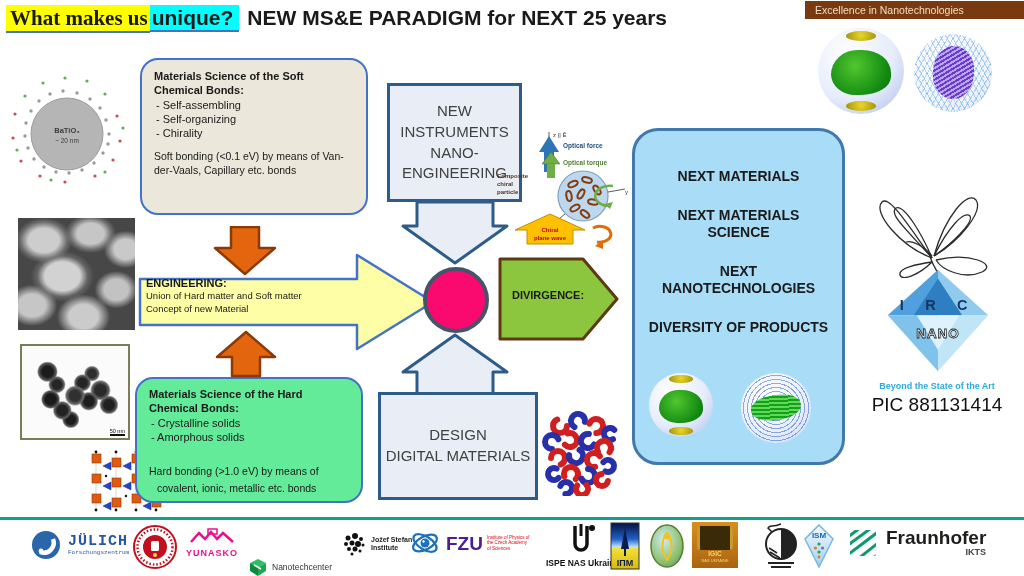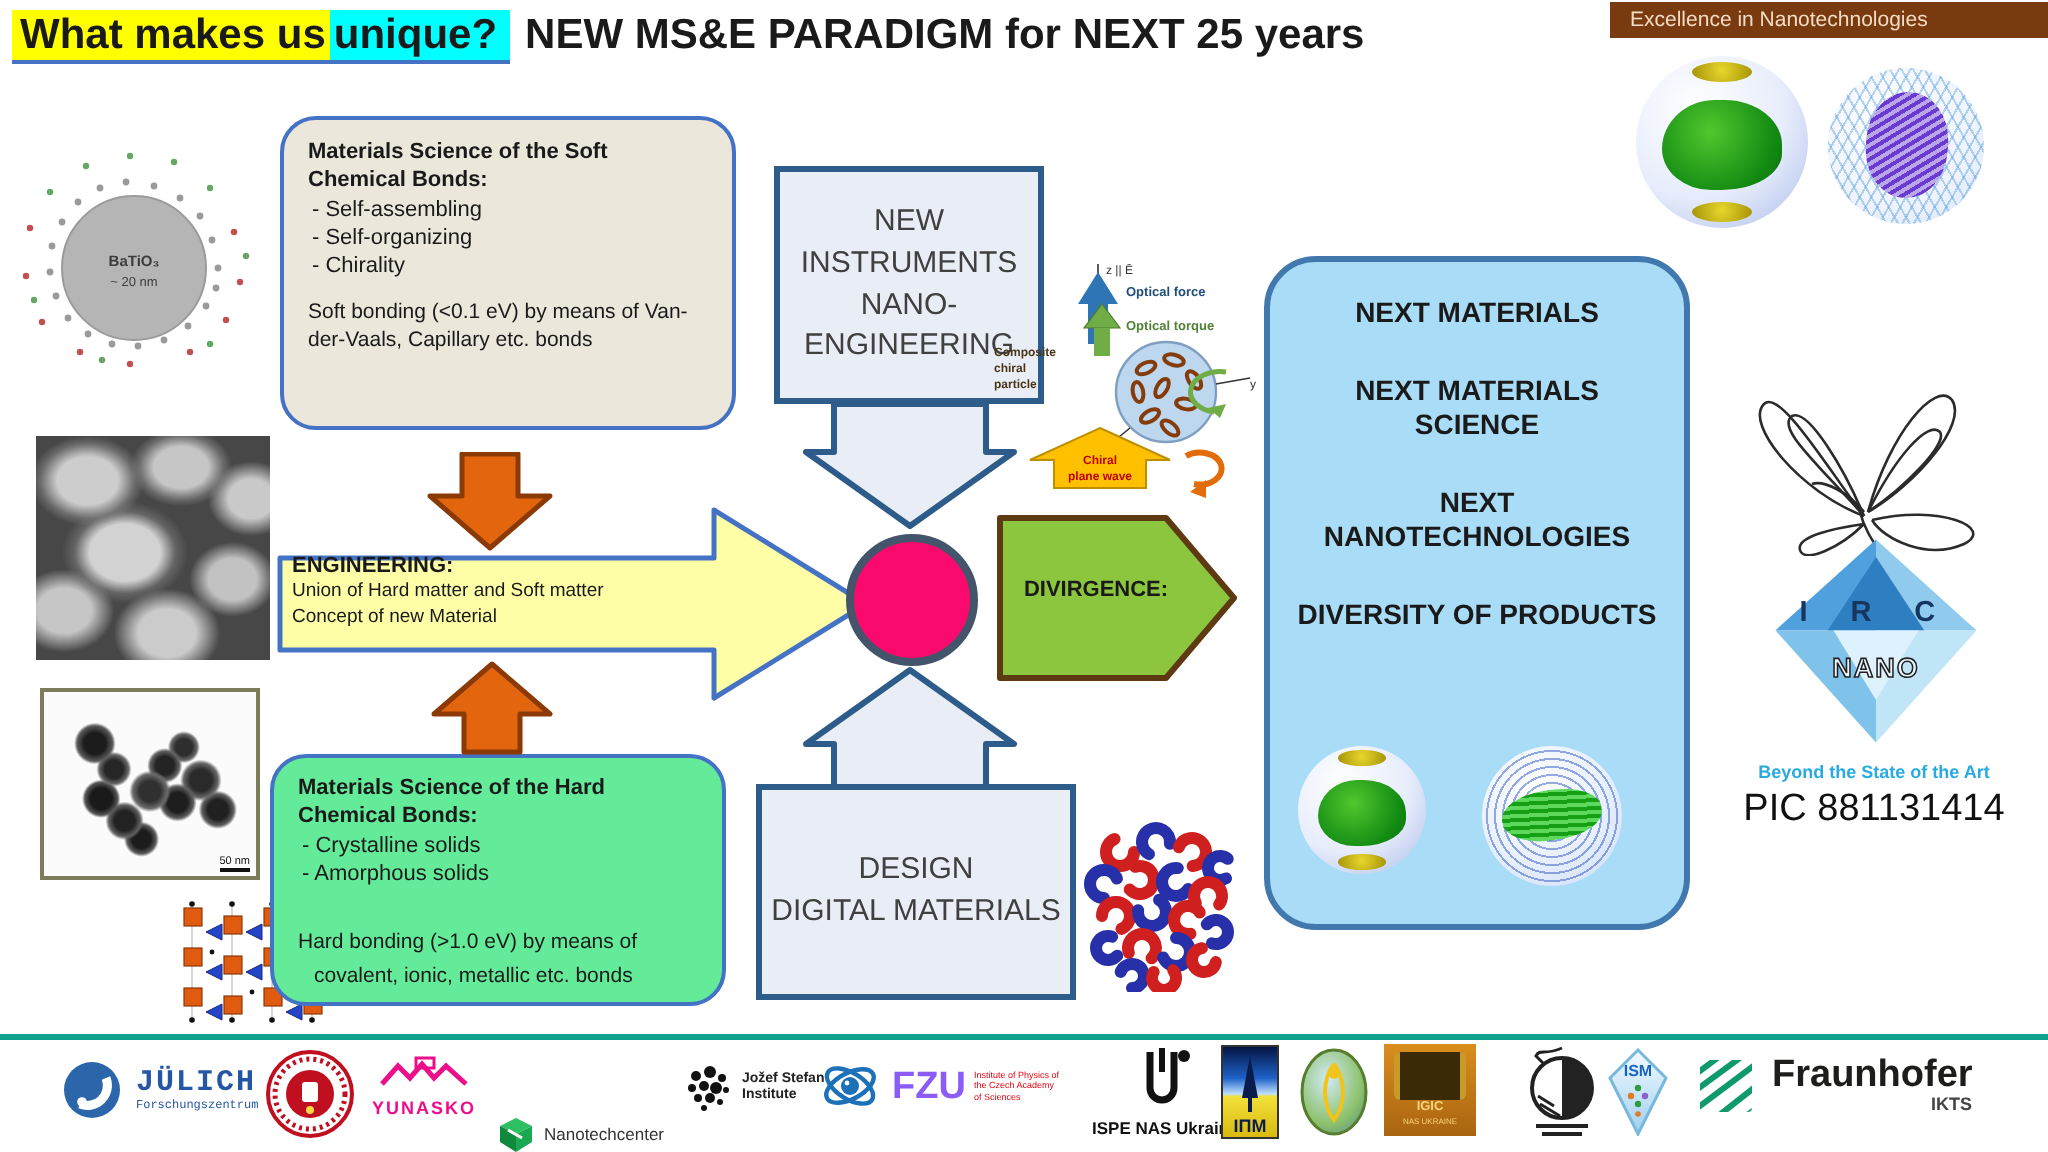--- a/index.html
+++ b/index.html
@@ -1,21 +1,21 @@
 <!DOCTYPE html>
 <html><head>
 <meta charset="utf-8">
 <style>
   html,body{margin:0;padding:0;background:#fff;}
   #stage{position:relative;width:1024px;height:576px;background:#fff;overflow:hidden;
          font-family:"Liberation Sans",sans-serif;color:#1a1a1a;}
   .abs{position:absolute;}
   
   .title{font-size:21px;font-weight:bold;white-space:nowrap;}
-  .hl-y{background:#FFFF00;border-bottom:2px solid #4472C4;padding:1px 2px 1px 4px;}
+  .hl-y{background:#FFFF00;border-bottom:2px solid #4472C4;padding:1px 2px 1px 4px;font-family:Liberation Serif, serif;}
   .hl-c{background:#00FFFF;border-bottom:2px solid #4472C4;padding:1px 6px 1px 2px;}
   .title-main{margin-left:8px;}
   .badge{background:#7A3A10;color:#F2DCC3;font-size:10.5px;padding:3px 10px;width:199px;}
   
   .soft-box{left:140px;top:58px;width:228px;height:157px;background:#EBE7DA;
             border:2.5px solid #4472C4;border-radius:18px;padding:10px 12px;box-sizing:border-box;}
   .hard-box{left:135px;top:377px;width:228px;height:126px;background:#63EB9A;
             border:2.5px solid #4472C4;border-radius:18px;padding:9px 12px;box-sizing:border-box;}
   .box-title{font-size:11px;font-weight:bold;line-height:1.25;}
   .bullet{font-size:11px;line-height:1.3;padding-left:2px;}
@@ -28,21 +28,21 @@
   .conv-text{left:146px;top:277px;width:220px;}
   .conv-text .t1{font-size:11px;font-weight:bold;}
   .conv-text .t2{font-size:9.5px;line-height:1.4;}
   .div-text{left:504px;top:289px;width:88px;text-align:center;font-size:11px;font-weight:bold;}
   .core{left:423px;top:267px;width:66px;height:66px;border-radius:50%;
         background:#FA0A6E;border:4px solid #44546A;box-sizing:border-box;}
   
   .next-box{left:632px;top:128px;width:213px;height:337px;background:#A9DCF6;
             border:3px solid #4178AE;border-radius:26px;box-sizing:border-box;text-align:center;}
   .next-box .ln{width:185px;margin:0 auto 21px auto;font-size:14px;font-weight:bold;line-height:1.25;}
-  .next-box .ln:first-child{margin-top:17px;}
+  .next-box .ln:first-child{margin-top:37px;}
   
   .sphere{position:absolute;border-radius:50%;}
   .sph-base{background:radial-gradient(circle at 35% 30%, #ffffff, #e6ecfb 55%, #c2cff0 82%, #a6b7e4 100%);}
   .blob-green{position:absolute;left:15%;top:26%;width:70%;height:52%;
               border-radius:48% 52% 55% 45%/60% 55% 45% 50%;
               background:radial-gradient(circle at 40% 35%, #51c72e, #128a12 70%, #0a6e0a);}
   .cap-yellow{position:absolute;left:32%;width:36%;height:12%;border-radius:50%;
               background:radial-gradient(circle at 50% 40%, #e8d62c, #a39108);}
   .mesh-blue{background:
       repeating-linear-gradient(60deg, rgba(70,150,215,.38) 0 1px, transparent 1px 5px),
@@ -83,21 +83,21 @@
   .tem-scale{position:absolute;right:3px;bottom:2px;font-size:5.5px;color:#111;
              border-bottom:2px solid #111;line-height:1.1;}
   
   .footline{left:0;top:517px;width:1024px;height:3px;background:#0EA18E;}
   .f-item{position:absolute;}
   .j-name{color:#2456a4;font-weight:bold;font-size:15px;letter-spacing:1px;line-height:1;}
   .j-sub{color:#2456a4;font-size:6px;}
   .yun{color:#EC0F8C;font-weight:bold;font-size:9px;letter-spacing:1px;}
   .ntc{color:#333;font-size:8.5px;}
   .jsi{font-size:7px;font-weight:bold;color:#222;line-height:1.15;}
-  .fzu-t{color:#8b5cf6;font-weight:bold;font-size:19px;line-height:1;}
+  .fzu-t{color:#4c1d95;font-weight:bold;font-size:19px;line-height:1;}
   .fzu-s{color:#e30613;font-size:4.5px;width:44px;line-height:1.2;}
   .ispe-t{font-size:8.5px;font-weight:bold;color:#111;}
   .igic{width:46px;height:46px;background:linear-gradient(180deg,#D98E1E,#A96410);
         text-align:center;box-sizing:border-box;padding-top:4px;}
   .igic-in{width:30px;height:24px;margin:0 auto;background:#3A2A08;border-radius:3px;
            border-left:3px solid #C89A27;border-right:3px solid #C89A27;}
   .igic-t{color:#F4D37A;font-size:6.5px;font-weight:bold;line-height:1.2;}
   .igic-s{color:#F4D37A;font-size:4px;}
   .fra-t{color:#1d1d1b;font-weight:bold;font-size:19px;line-height:1;}
   .fra-s{color:#444;font-weight:bold;font-size:9px;text-align:right;width:100px;}

